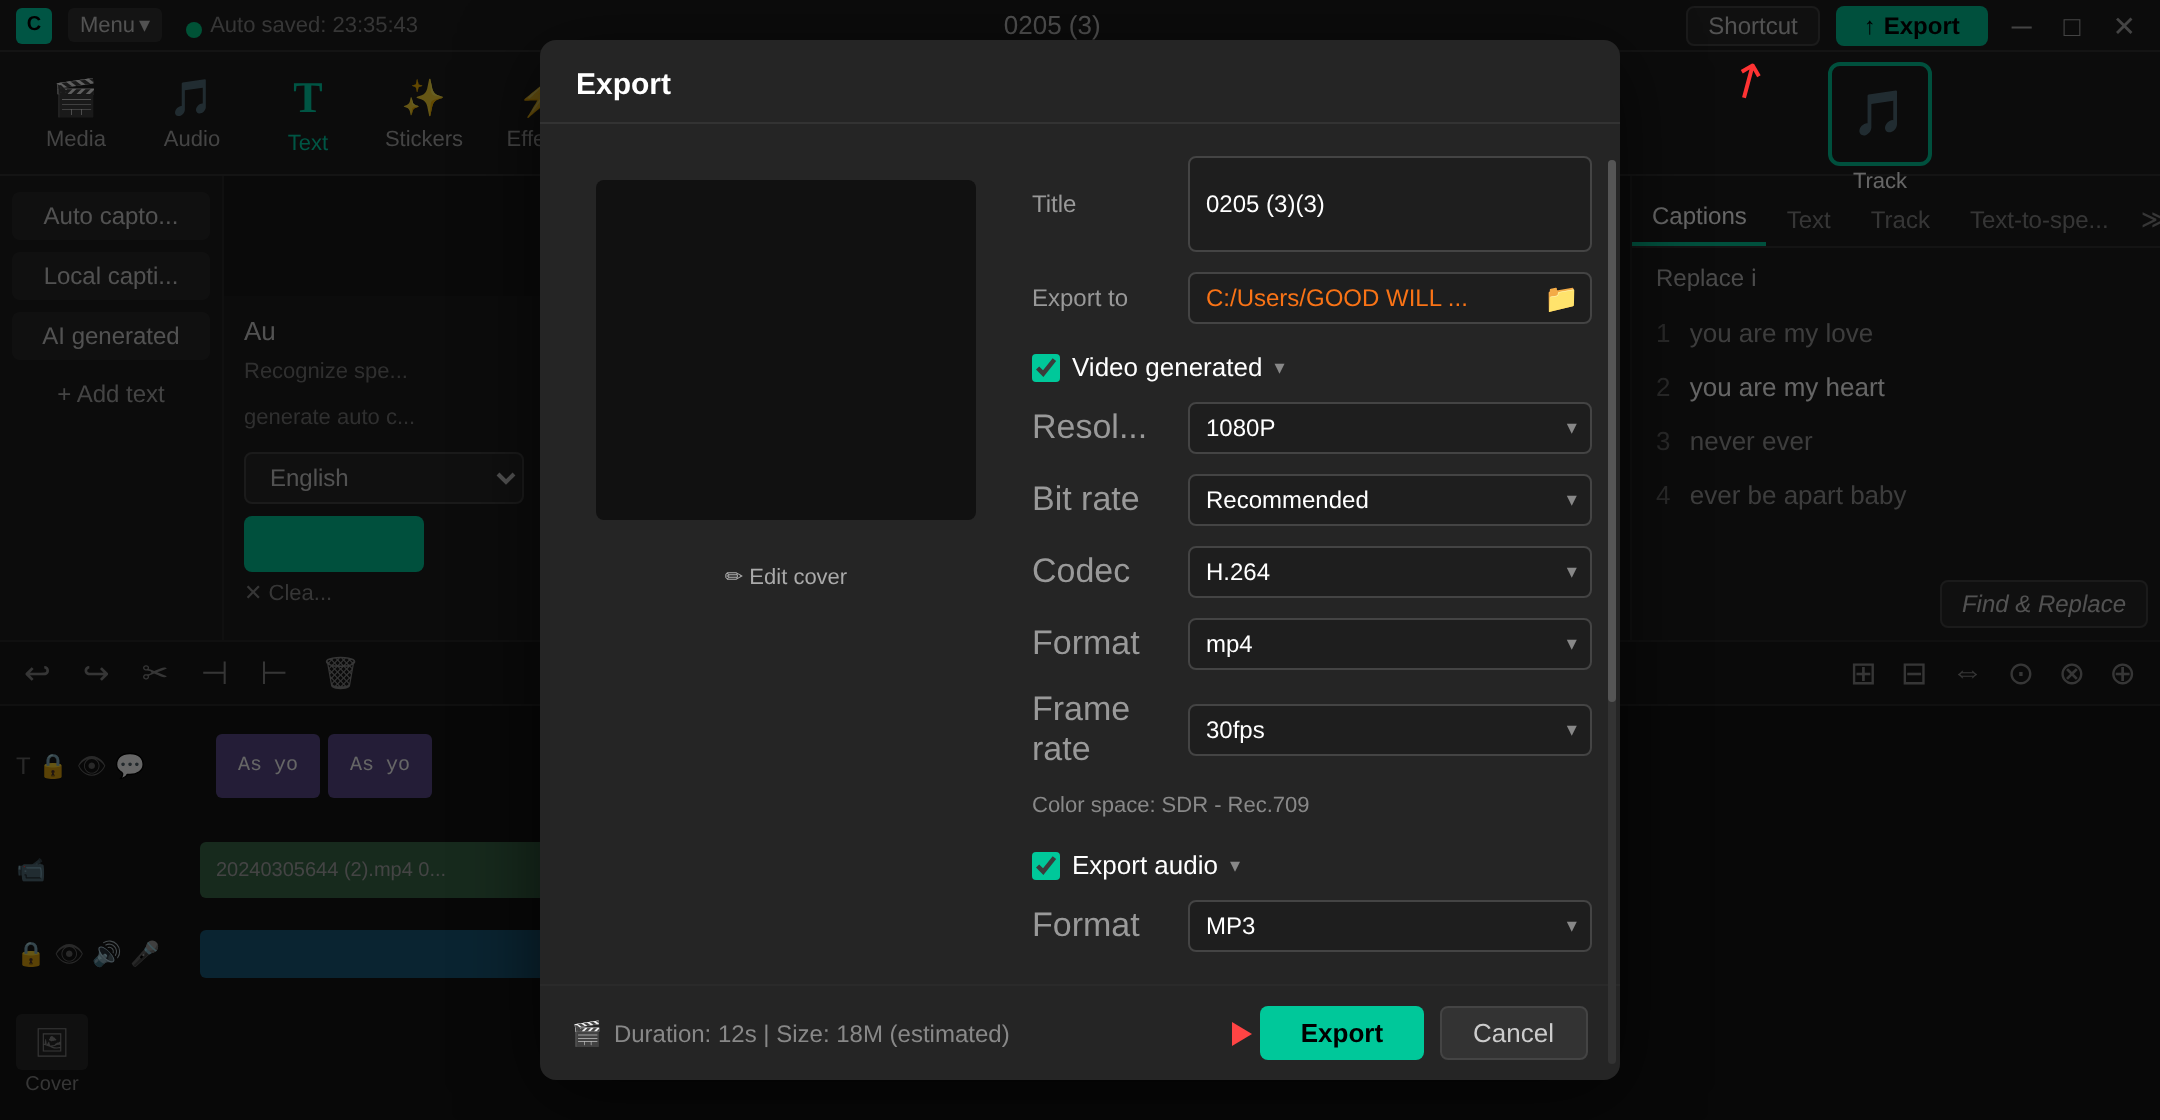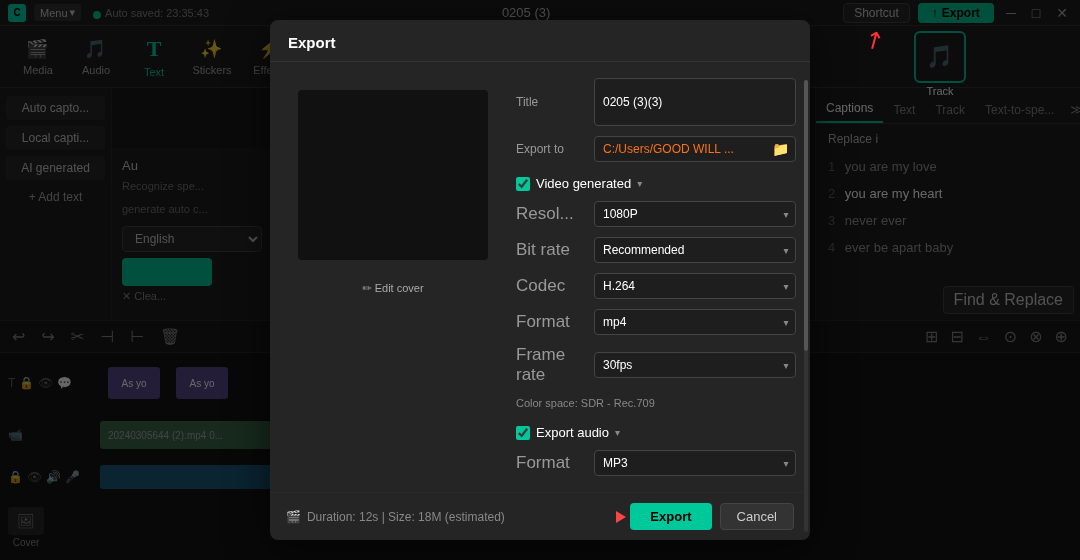--- a/index.html
+++ b/index.html
@@ -128,21 +128,21 @@
     .right-tab-more { padding: 4px 6px 6px; color: #888; cursor: pointer; }
     .captions-label { padding: 6px 12px; color: #bbb; font-size: 12px; display: flex; align-items: center; gap: 4px; }
     .caption-item { padding: 6px 12px; font-size: 13px; color: #999; cursor: pointer; }
     .caption-item.active { color: #fff; }
     .caption-item span.num { color: #666; margin-right: 6px; }
     .find-replace-btn {
       position: absolute;
       bottom: 0;
       right: 0;
       background: #2a2a2a; border: 1px solid #444; border-radius: 4px;
-      color: #ccc; font-size: 16px; padding: 4px 10px; cursor: pointer; margin: 6px;
+      color: #ccc; font-size: 12px; padding: 4px 10px; cursor: pointer; margin: 6px; font-style: italic;
     }
 
     
     .timeline {
       position: absolute;
       top: 320px;
       left: 0;
       right: 0;
       bottom: 0;
       background: #141414;
@@ -539,21 +539,21 @@
     </div>
   </div>
 
   <div class="tl-track">
     <div class="tl-track-label">
       <span style="font-size:12px;">T</span>
       <span style="font-size:12px;">🔒</span>
       <span style="font-size:12px;">👁</span>
       <span style="font-size:12px;">💬</span>
     </div>
-    <div style="display:flex;gap:16px;padding-left:8px;">
+    <div style="display:flex;gap:4px;padding-left:8px;font-family:Liberation Mono, monospace;">
       <div class="tl-clip clip-text" style="width:52px;background:#5a4a8a;">As yo</div>
       <div class="tl-clip clip-text" style="width:52px;background:#5a4a8a;">As yo</div>
     </div>
   </div>
 
   <div class="tl-track" style="height:40px;margin-top:2px;">
     <div class="tl-track-label">
       <span style="font-size:12px;color:#888;">📹</span>
     </div>
     <div style="background:#3a6a4a;height:28px;border-radius:3px;display:flex;align-items:center;padding:0 8px;min-width:280px;font-size:10px;color:#aaa;">

